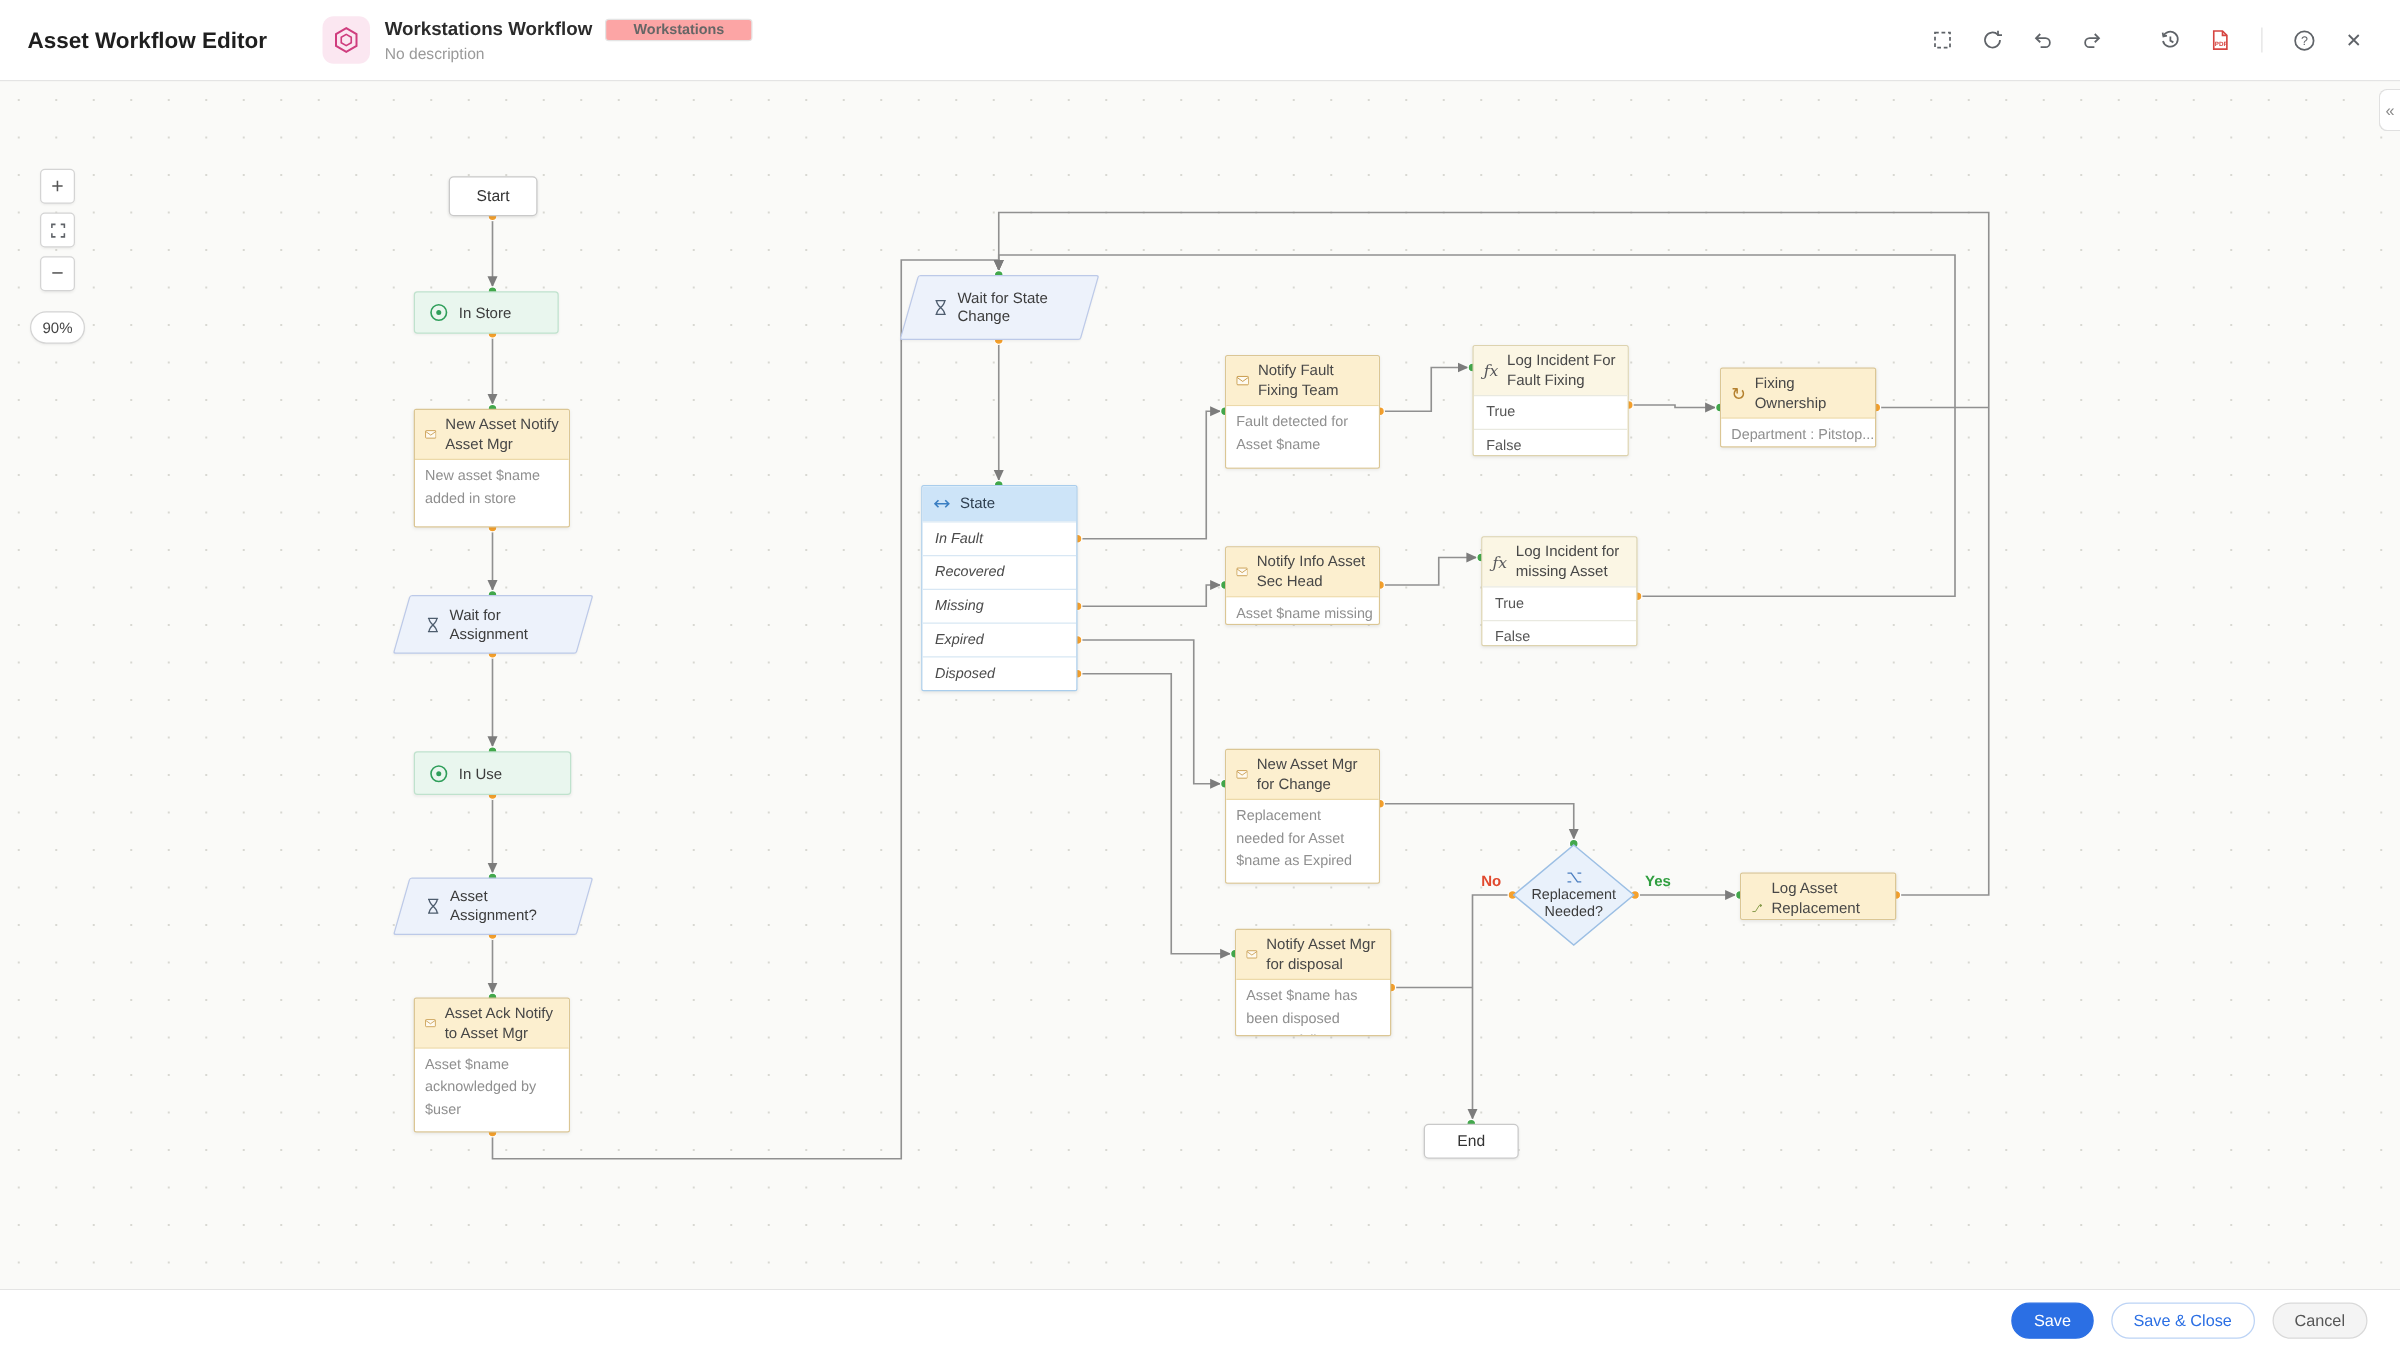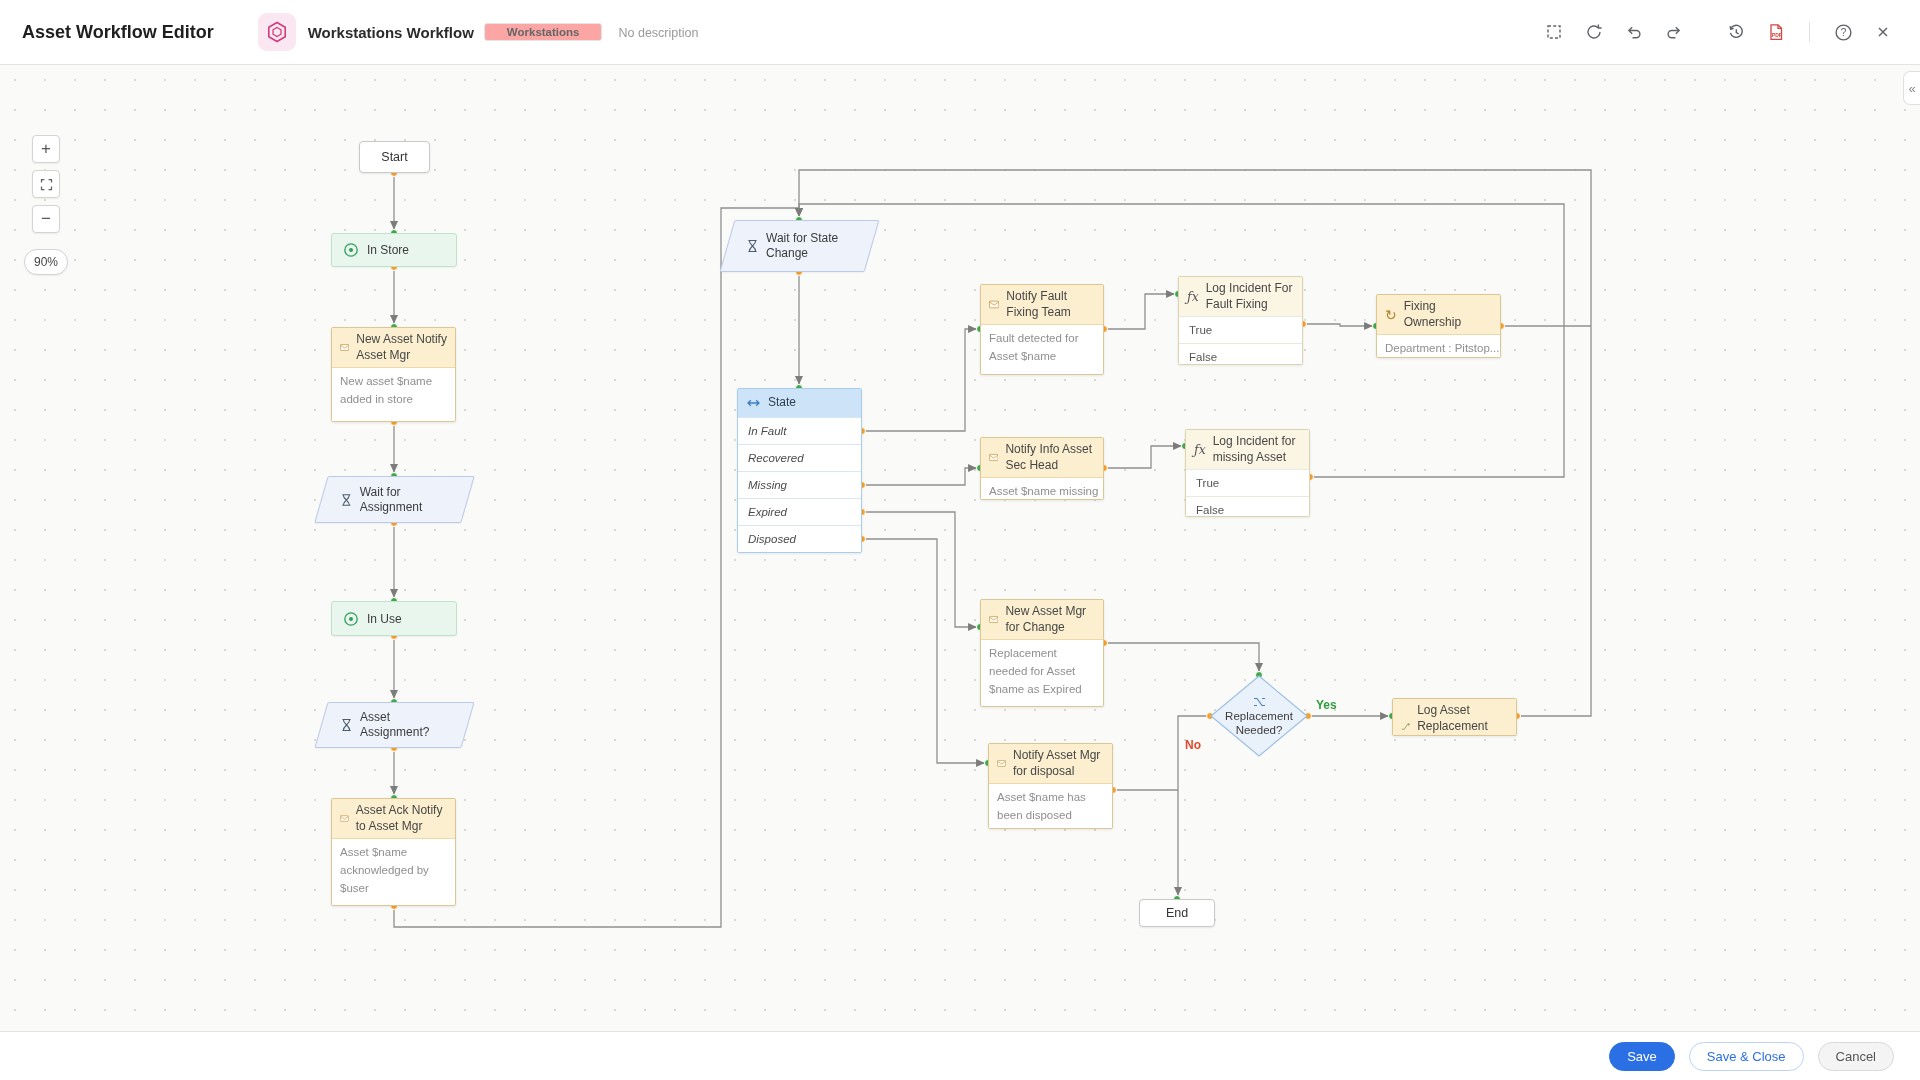--- a/index.html
+++ b/index.html
@@ -5,21 +5,21 @@
   * { margin:0; padding:0; box-sizing:border-box; }
   html,body { width:1920px; height:1080px; overflow:hidden; background:#fff;
               font-family:"Liberation Sans", sans-serif; color:#333; }
 
   
   .topbar { height:65px; background:#fff; border-bottom:1px solid #e4e4e4;
             display:flex; align-items:center; padding:0 24px 0 22px; position:relative; z-index:3; }
   .app-title { font-size:18px; font-weight:700; color:#1f1f1f; margin-right:44px; white-space:nowrap; }
   .wf-chip { width:38px; height:38px; border-radius:9px; background:#fbe7f1;
              display:flex; align-items:center; justify-content:center; margin-right:12px; flex:0 0 auto; }
-  .wf-info { display:flex; flex-direction:row; justify-content:center;gap:16px; }
+  .wf-info { display:flex; flex-direction:column; justify-content:center; }
   .wf-title-row { display:flex; align-items:center; gap:10px; }
   .wf-title { font-size:15px; font-weight:700; color:#2b2b2b; }
   .wf-tag { font-size:11.5px; color:#666; background:#fca5a5; border:1px solid #e4e4e4;
             border-radius:3px; padding:2px 22px;font-weight:bold; }
   .wf-desc { font-size:12.5px; color:#9a9a9a; margin-top:3px; }
   .tb-actions { margin-left:auto; display:flex; align-items:center; gap:14px; }
   .tb-icon { width:26px; height:26px; display:flex; align-items:center; justify-content:center;
              border-radius:4px; cursor:pointer; }
   .tb-icon svg { display:block; }
   .gap-l { margin-left:22px; }
@@ -67,21 +67,21 @@
 
   .diamond-node { }
   .diamond-content { position:absolute; inset:0; display:flex; flex-direction:column;
                      align-items:center; justify-content:center; gap:2px; text-align:center;
                      font-size:11.5px; line-height:1.25; color:#3c3c3c; padding-top:2px; }
 
   .fx-icon { font-family:"DejaVu Serif", serif; font-style:italic; font-size:12.5px; color:#55565a; flex:0 0 auto; }
   .cycle-icon { font-size:14px; color:#b4802e; line-height:1; flex:0 0 auto; }
 
   .edge-label { position:absolute; font-size:12px; font-weight:700; }
-  .edge-label.no  { color:#e0492e;margin-top:40px; }
+  .edge-label.no  { color:#e0492e; }
   .edge-label.yes { color:#2f9e3f; }
 
   
   .zoomer { position:absolute; left:24px; top:70px; display:flex; flex-direction:column;
             align-items:center; gap:7px; z-index:2; }
   .zbtn { width:28px; height:28px; background:#fff; border:1px solid #d4d4d4; border-radius:4px;
           display:flex; align-items:center; justify-content:center; font-size:17px; color:#555;
           box-shadow:0 1px 2px rgba(0,0,0,.06); cursor:pointer; }
   .zpill { width:44px; height:26px; background:#fff; border:1px solid #d4d4d4; border-radius:13px;
            display:flex; align-items:center; justify-content:center; font-size:12px; color:#444;
@@ -251,21 +251,21 @@
         <circle cx="1308" cy="651" r="3.5"></circle>
       <circle cx="1113" cy="725" r="3.5"></circle>
         <circle cx="1517" cy="651" r="3.5"></circle>
     </g>
   </svg>
 
   <div class="node terminal" style="left:359px;top:76px;width:71px;height:32px">
     <span>Start</span>
   </div>
 
-  <div class="node stage" style="left:331px;top:168px;width:126px;height:34px">
+  <div class="node stage" style="left:331px;top:168px;width:116px;height:34px">
     <svg width="16" height="16" viewBox="0 0 16 16" fill="none" stroke="#2f9e5a" stroke-width="1.3">
         <circle cx="8" cy="8" r="6.2"></circle>
         <circle cx="8" cy="8" r="2" fill="#2f9e5a" stroke="none"></circle>
       </svg>
     <span>In Store</span>
   </div>
 
   <div class="node card" style="left:331px;top:262px;width:125px;height:95px">
     <div class="card-head">
         <svg width="15" height="11" viewBox="0 0 16 12" fill="#fefaf0" stroke="#c2903a" stroke-width="1.1">

